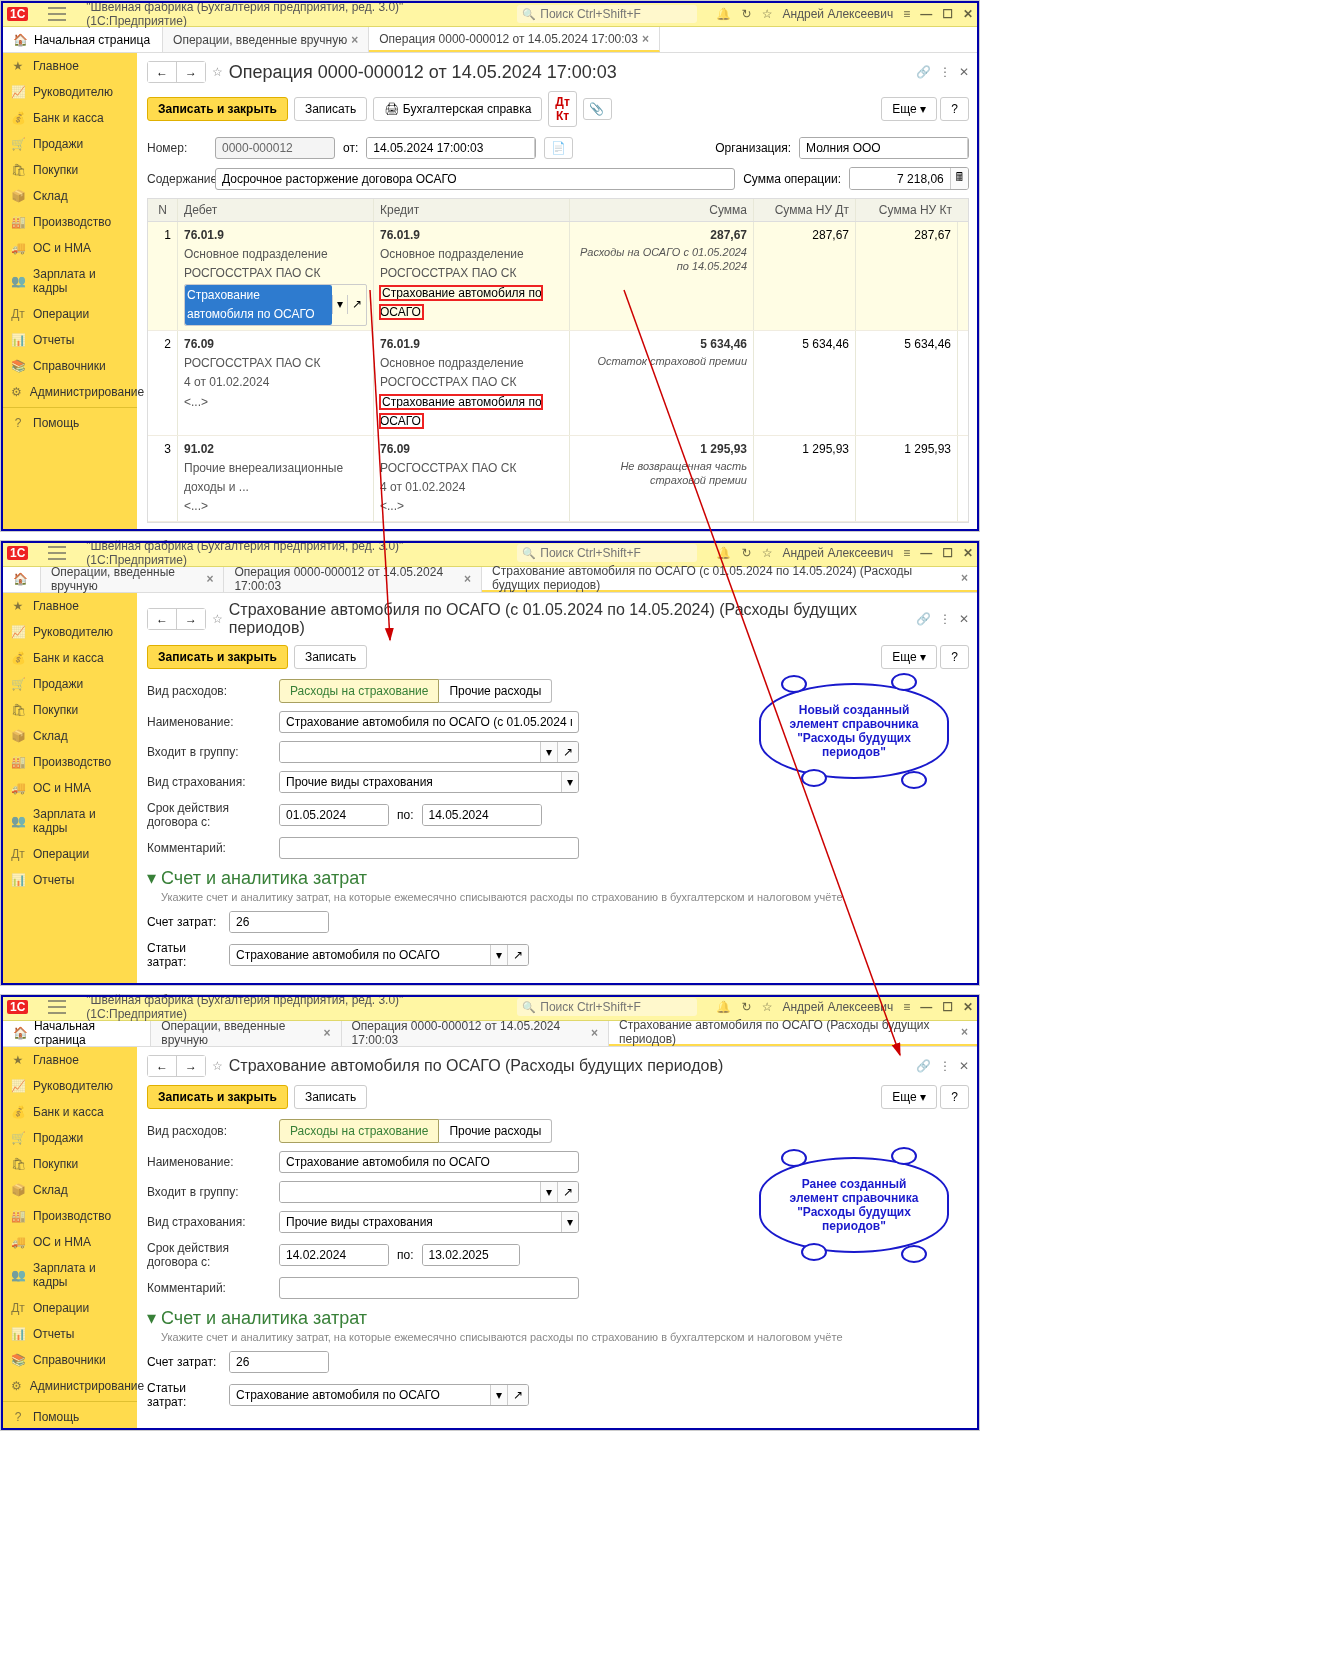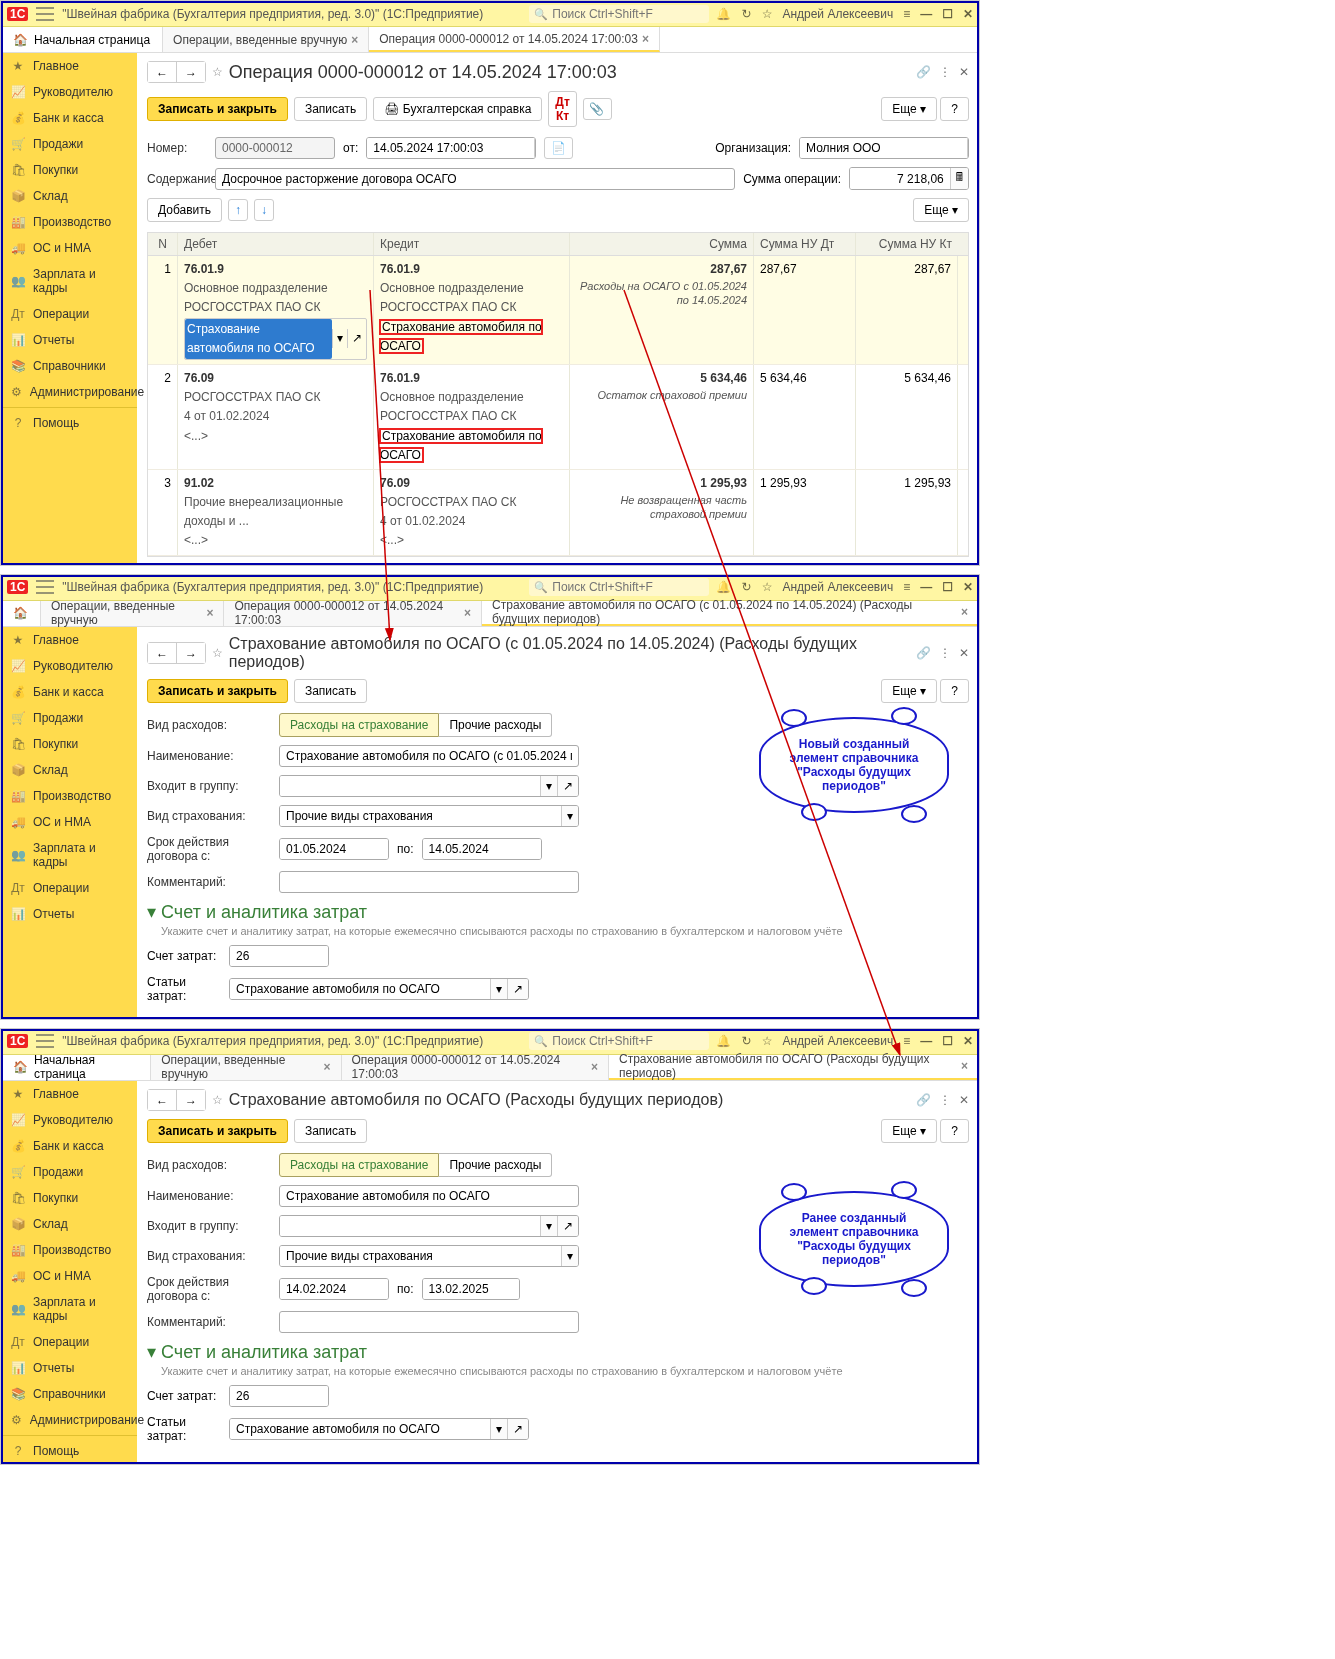--- a/index.html
+++ b/index.html
@@ -1,19 +1,19 @@
 <!DOCTYPE html>
 <html><head>
 <meta charset="utf-8">
 <style>
   * { box-sizing: border-box; margin: 0; padding: 0; font-family: Arial, sans-serif; font-size: 12px; }
   body { background: #fff; }
   .window { border: 1px solid #ccc; background: #fff; position: relative; }
   .frame-border { border: 2px solid #00a; position: absolute; left: 0; right: 0; top: 0; bottom: 0; pointer-events: none; }
-  .title-bar { background: #fff6a3; height: 26px; display: flex; align-items: center; padding: 0 6px; gap: 8px; border-bottom: 1px solid #e0d86a; }
+  .title-bar { background: #fff6a3; height: 26px; display: flex; align-items: center; padding: 0 6px; gap: 20px; border-bottom: 1px solid #e0d86a; }
   .logo-1c { font-weight: bold; color: #000; display: flex; align-items: center; gap: 2px; }
   .logo-y { background: #e22; color: #fff; border-radius: 2px; padding: 0 3px; font-weight: bold; }
   .hamburger-icon { width: 18px; height: 14px; display: inline-flex; flex-direction: column; justify-content: space-between; }
   .hamburger-icon span { height: 2px; background: #555; }
   .window-title { flex: 1; color: #555; }
   .search-box { display: flex; align-items: center; background: #fff8cc; border-radius: 3px; padding: 2px 6px; gap: 4px; width: 180px; }
   .search-icon::before { content: "🔍"; font-size: 11px; opacity: .6; }
   .search-input { border: none; background: transparent; outline: none; flex: 1; color: #888; }
   .title-icons { display: flex; gap: 10px; align-items: center; }
   .icon { opacity: .6; cursor: pointer; }
@@ -56,21 +56,21 @@
   .input-wrap .sel-btn { border: none; border-left: 1px solid #ccc; background: #fbfbfb; padding: 0 5px; cursor: pointer; }
   .sum-field { text-align: right; }
 
   .table { border: 1px solid #ddd; margin-top: 6px; }
   .thead { display: flex; background: #f3f3e8; border-bottom: 1px solid #ddd; font-weight: normal; color: #555; }
   .th, .td { padding: 4px 6px; border-right: 1px solid #e8e8d8; }
   .col-n { width: 30px; text-align: center; }
   .col-debit { width: 196px; }
   .col-credit { width: 196px; }
   .col-sum { width: 184px; text-align: right; }
-  .col-sumnu { width: 102px; }
+  .col-sumnu { width: 102px; text-align: right; }
   .col-sumnu2 { width: 102px; text-align: right; border-right: none; }
   .trow { display: flex; border-bottom: 1px solid #f0ece0; }
   .trow.yellow { background: #fffde4; }
   .acc-block { padding: 4px 6px; border-right: 1px solid #e8e8d8; font-size: 12px; line-height: 1.6; }
   .acc-main { font-weight: bold; color: #333; }
   .acc-sub { color: #555; }
   .sel-active { background: #2e7bcf; color: #fff; padding: 1px 2px; border-radius: 2px; }
   .red-outline { outline: 2px solid #e22; outline-offset: -1px; padding: 0 2px; }
   .italic { font-style: italic; color: #555; font-size: 11px; line-height: 1.3; }
 
@@ -250,26 +250,20 @@
     <div class="form-row">
       <span class="label">Содержание:</span>
       <input class="input" style="flex: 1 1 0%;" value="Досрочное расторжение договора ОСАГО">
       <span>Сумма операции:</span>
       <div class="input-wrap" style="width:120px">
             <input class="sum-field" style="width: 100%;" value="7 218,06">
             <button class="sel-btn">🖩</button>
           </div>
     </div>
 
-    <div class="toolbar">
-      <button class="btn-white">Добавить</button>
-      <button class="btn-icon" style="color:#2a80d8;">↑</button>
-      <button class="btn-icon" style="color:#2a80d8;">↓</button>
-      <div class="more-btn"><button class="btn-white"><span>Еще</span> ▾</button></div>
-    </div>
 
     <div class="table">
       <div class="thead">
         <div class="th col-n">N</div>
         <div class="th col-debit">Дебет</div>
         <div class="th col-credit">Кредит</div>
         <div class="th col-sum">Сумма</div>
         <div class="th col-sumnu">Сумма НУ Дт</div>
         <div class="th col-sumnu2">Сумма НУ Кт</div>
       </div>

